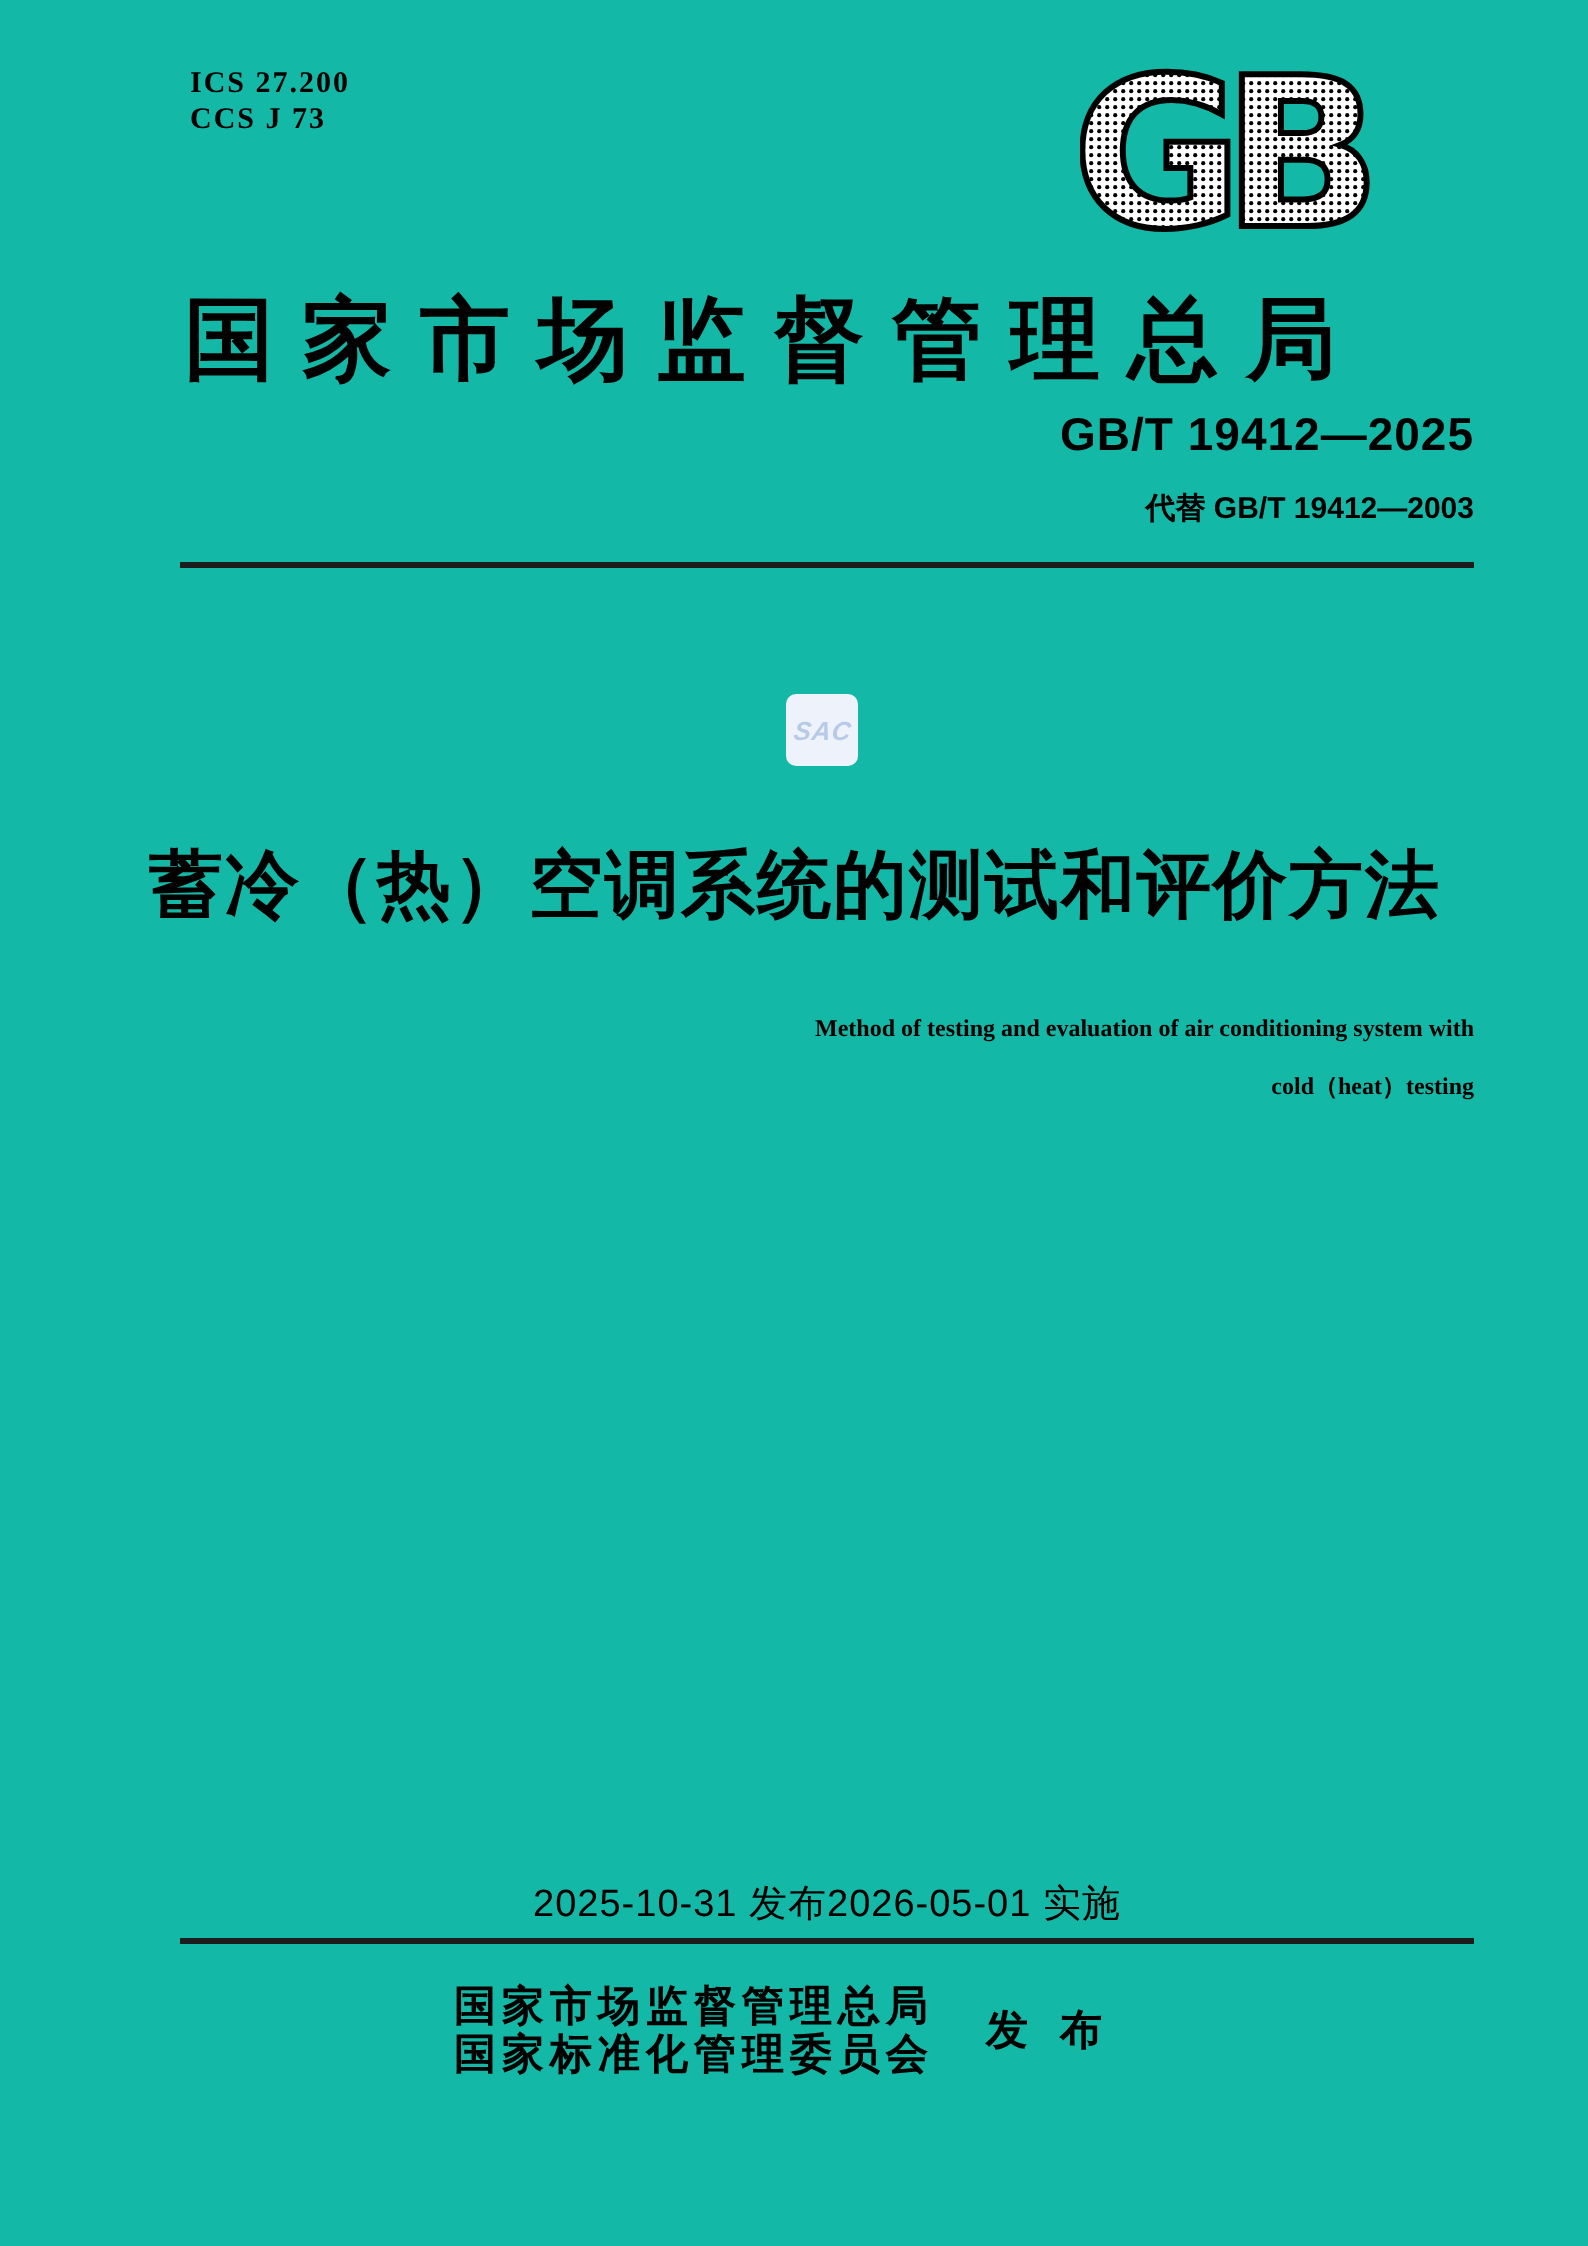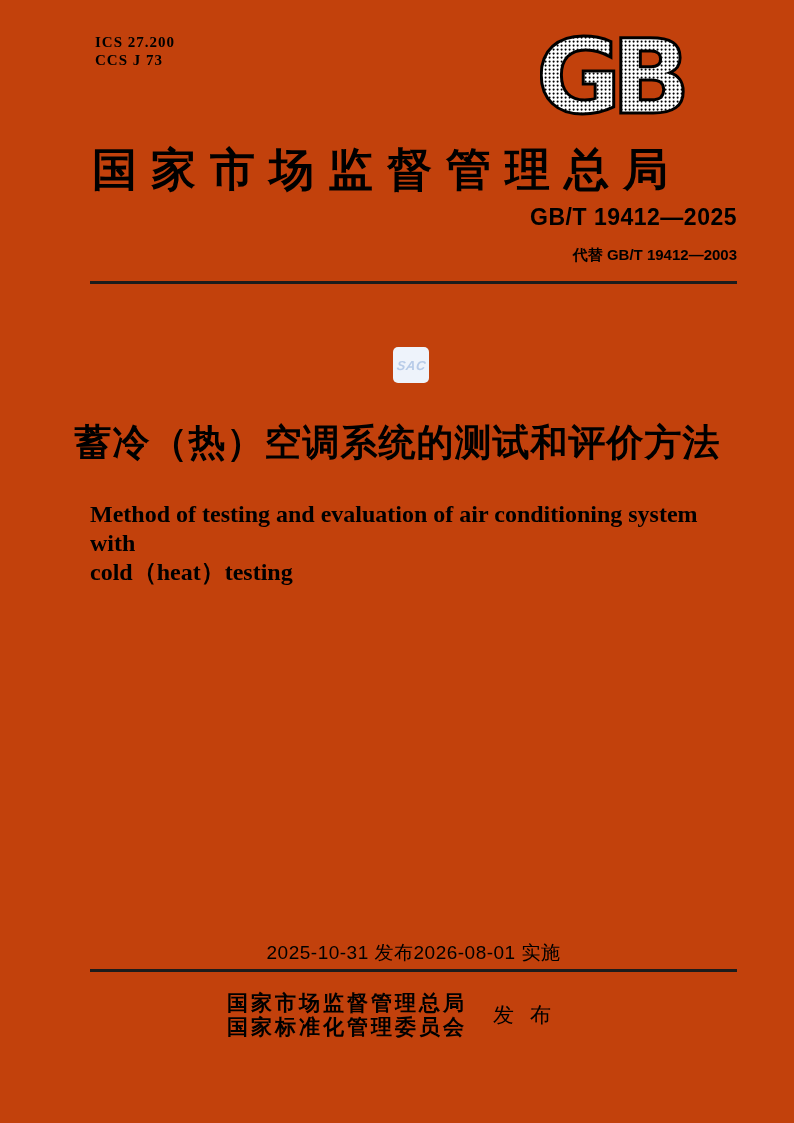--- a/index.html
+++ b/index.html
@@ -5,21 +5,21 @@
   html, body {
     margin: 0;
     padding: 0;
     background: #888;
   }
   .page {
     position: relative;
     width: 794px;
     height: 1123px;
     margin: 0 auto;
-    background: #c2410c;
+    background: #14b8a6;
     color: #000;
     font-family: "Liberation Serif", "DejaVu Serif", serif;
     overflow: hidden;
   }
 
   
   .ics-block {
     position: absolute;
     top: 33px;
     left: 95px;
@@ -123,24 +123,24 @@
     letter-spacing: 1px;
     white-space: nowrap;
   }
 
   
   .title-en {
     position: absolute;
     top: 500px;
     left: 90px;
     width: 647px;
-    text-align: left;
-    font-family: "Liberation Serif", "DejaVu Serif", serif;
-    font-weight: bold;
-    font-size: 24px;
+    text-align: right;
+    font-family: "Liberation Serif", "DejaVu Serif", serif;
+    font-weight: bold;
+    font-size: 12px;
     line-height: 29px;
   }
 
   
   .dates-row {
     position: absolute;
     top: 941px;
     left: 90px;
     width: 647px;
     display: flex;
@@ -165,21 +165,21 @@
     font-family: Liberation Serif, serif;
     font-weight: bold;
     font-size: 21px;
     line-height: 24px;
     letter-spacing: 3px;
     white-space: nowrap;
   }
   .publish-label {
     margin-left: 26px;
     font-family: "Liberation Serif", "DejaVu Serif", serif;
-    font-weight: normal;
+    font-weight: bold;
     font-size: 21px;
     letter-spacing: 16px;
     white-space: nowrap;
   }
 </style>
 </head>
 <body>
 
 <div class="page">
 
@@ -212,21 +212,21 @@
 
   <div class="title-zh">蓄冷（热）空调系统的测试和评价方法</div>
 
   <div class="title-en">
     <div>Method of testing and evaluation of air conditioning system with</div>
     <div>cold（heat）testing</div>
   </div>
 
   <div class="dates-row">
     <span>2025-10-31 发布</span>
-    <span>2026-08-01 实施</span>
+    <span>2026-05-01 实施</span>
   </div>
 
   <div class="rule rule-bottom"></div>
 
   <div class="issuer-block">
     <div class="issuer-names">
       <div>国家市场监督管理总局</div>
       <div>国家标准化管理委员会</div>
     </div>
     <div class="publish-label">发布</div>

